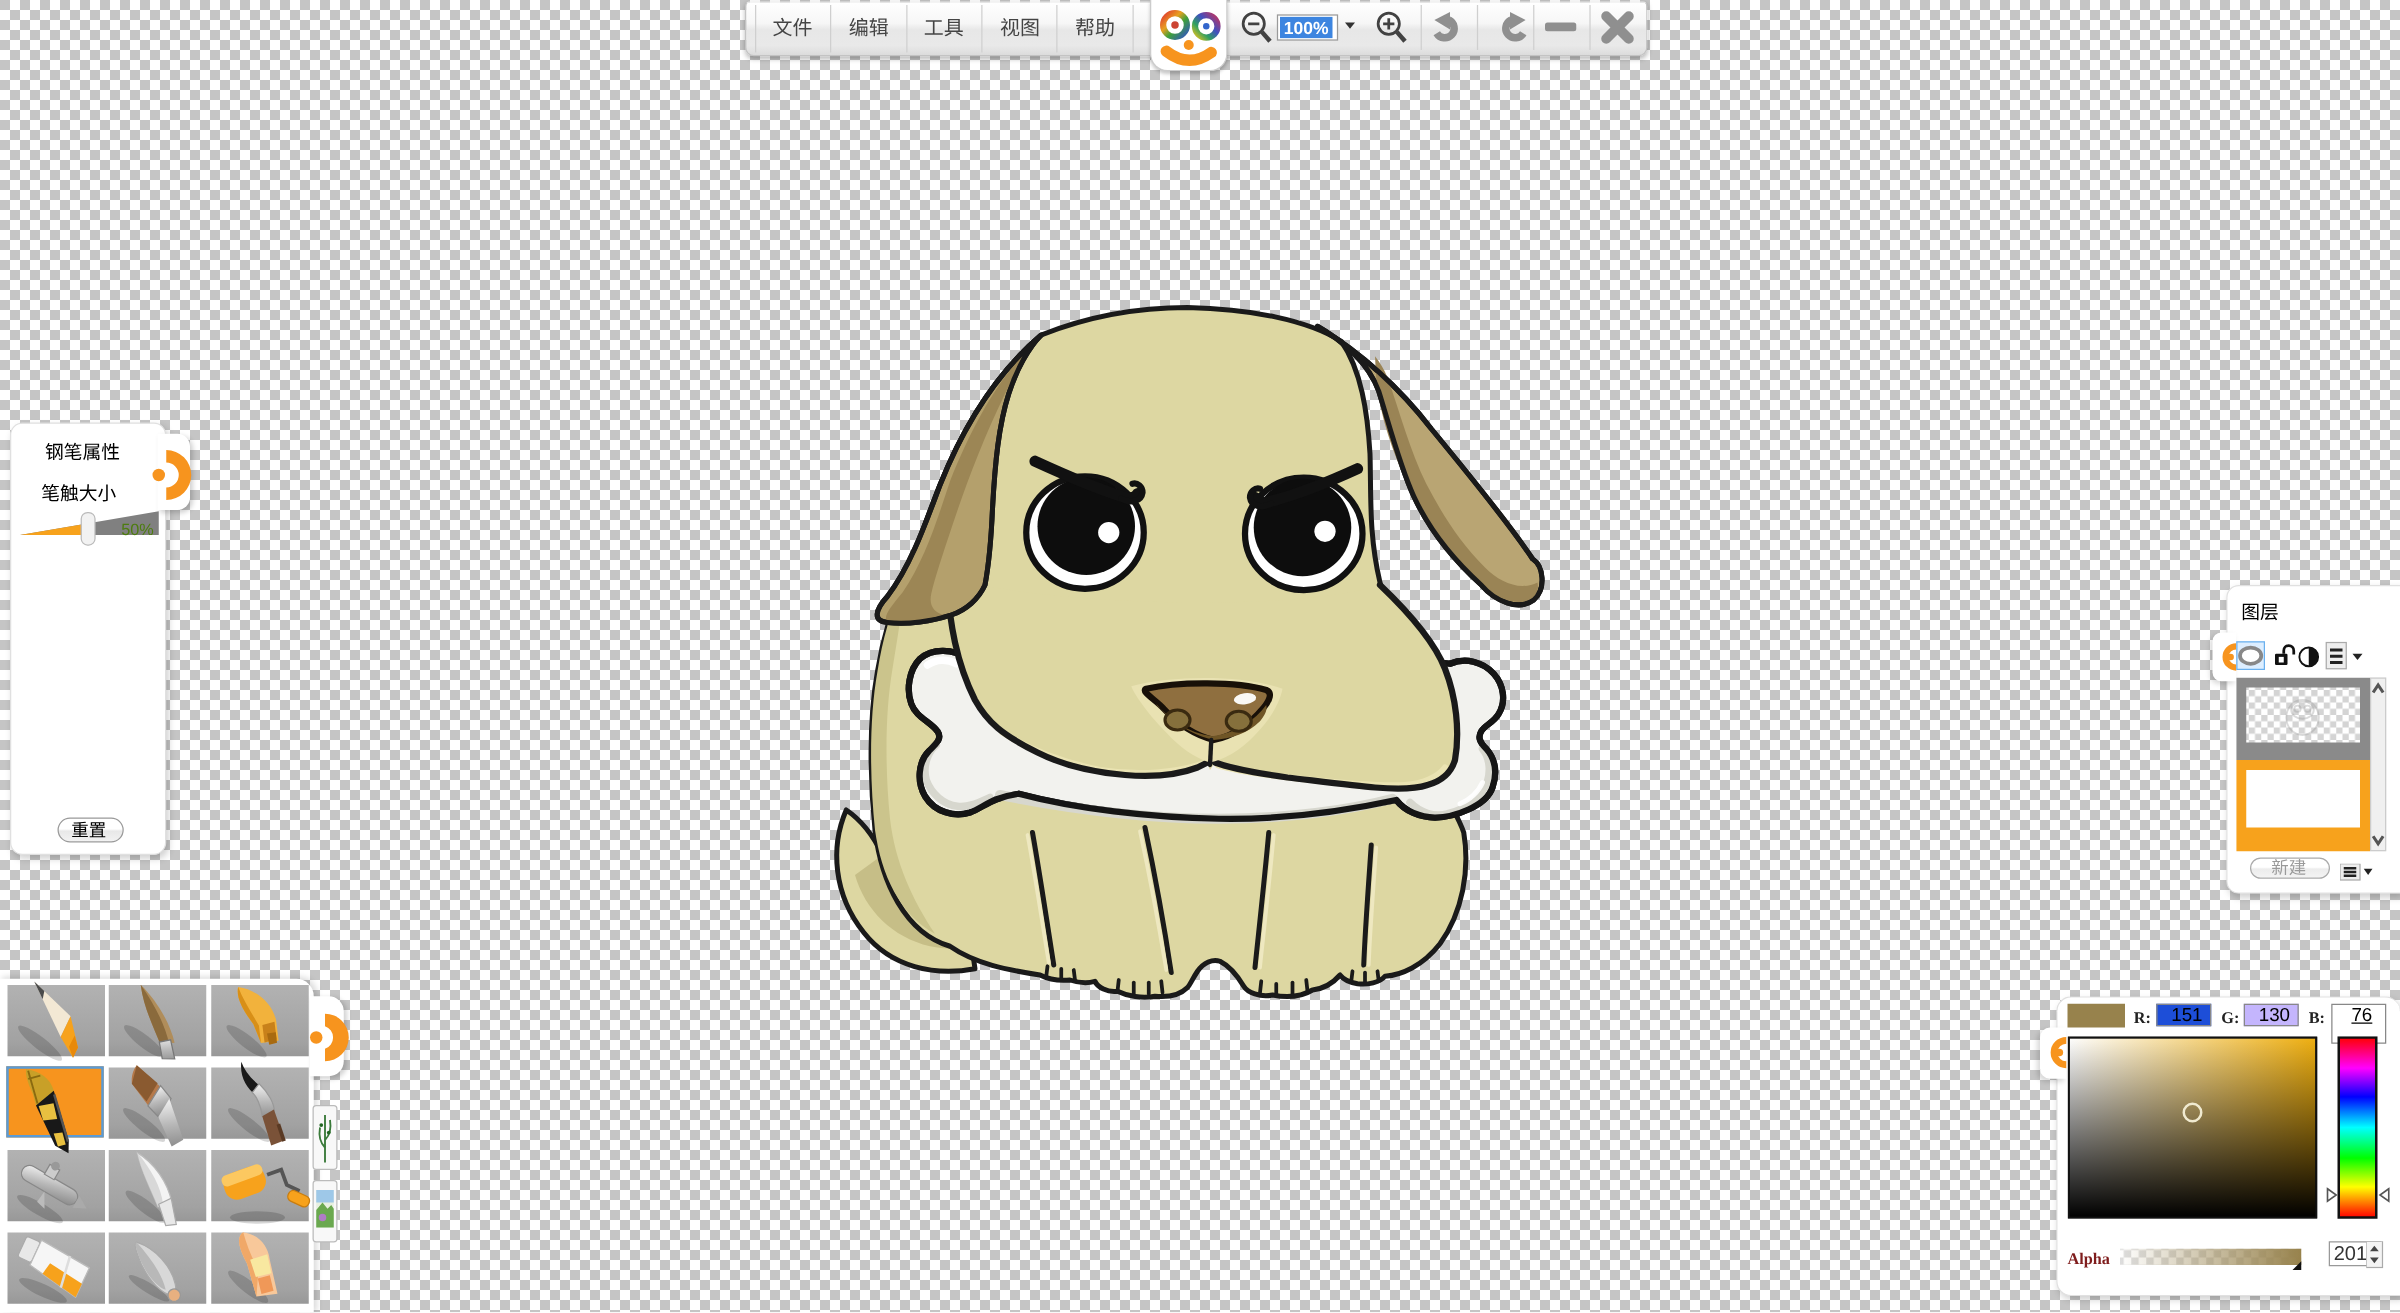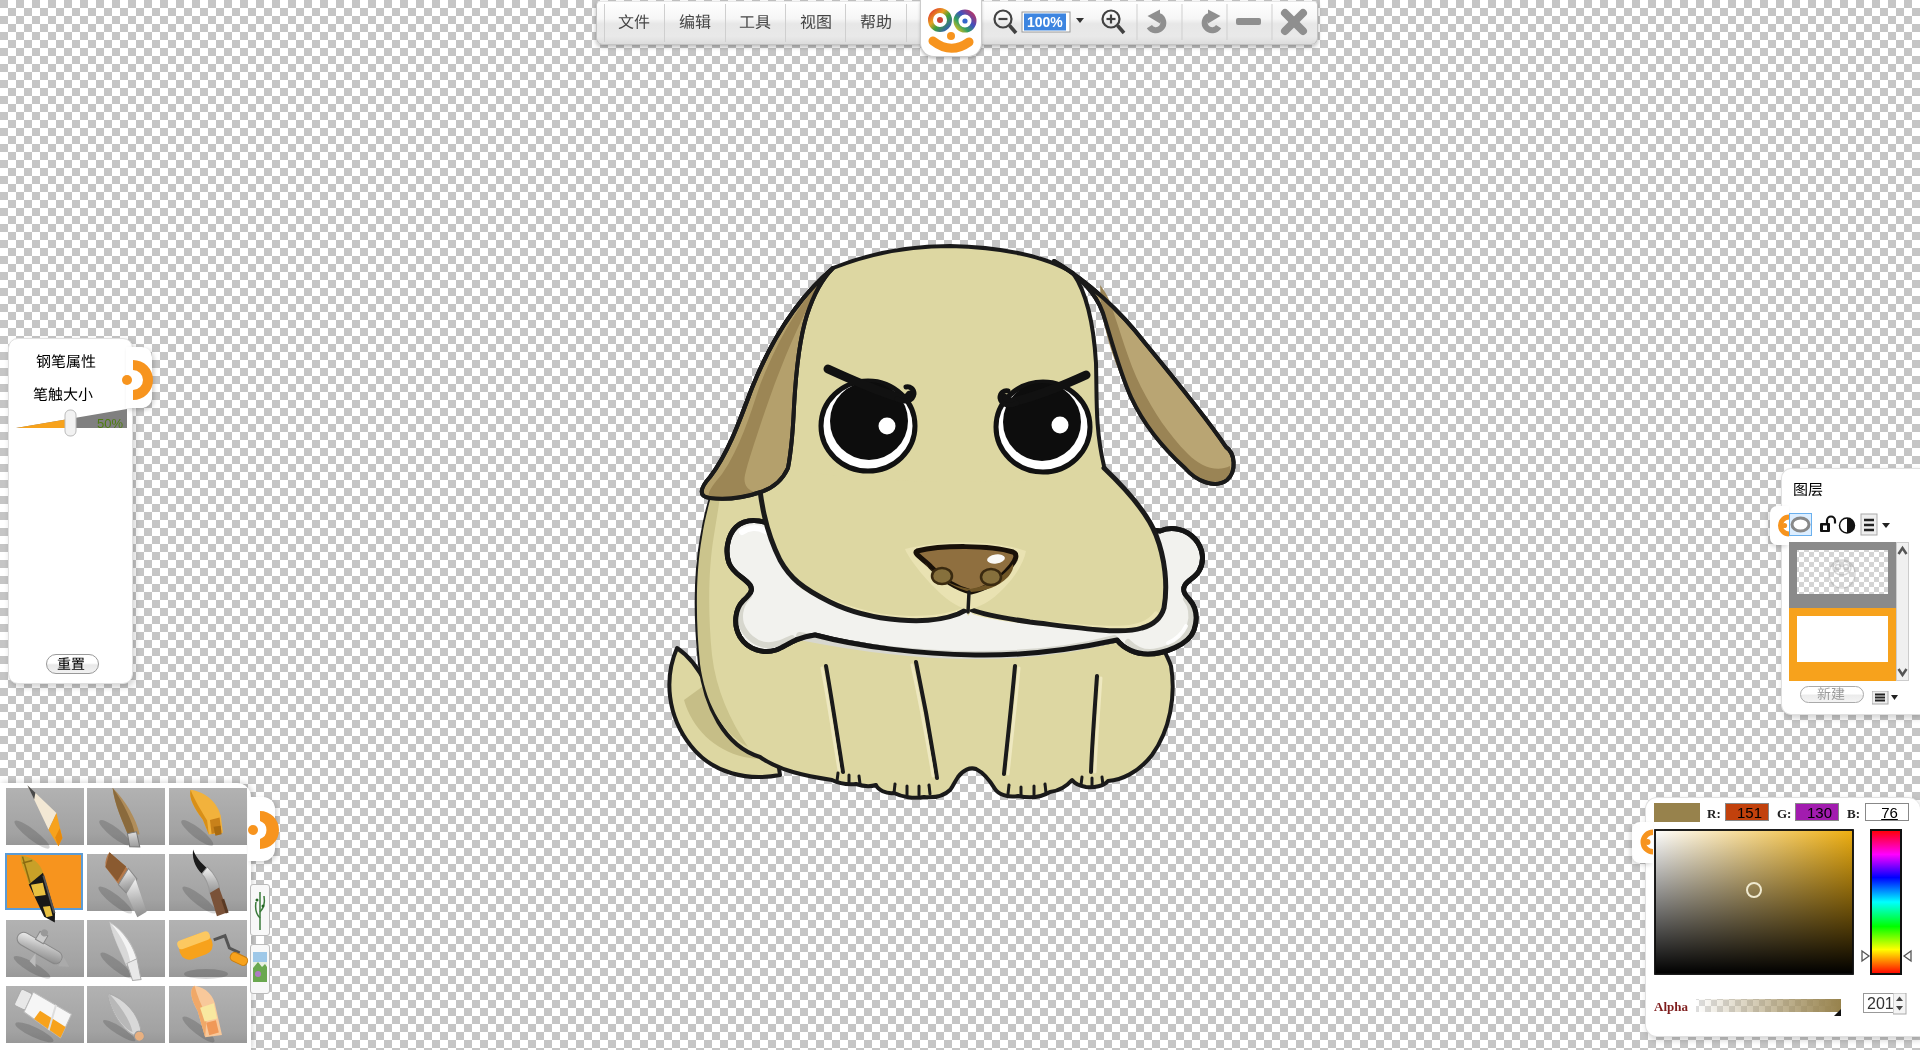--- a/index.html
+++ b/index.html
@@ -522,25 +522,25 @@
 </svg>
 
 <div style="position:absolute;left:1645px;top:797px;width:275px;height:240px;border-radius:12px 12px 0 12px;background:#ffffff;border:1px solid #e0e0e0;box-shadow:2px 3px 6px rgba(0,0,0,0.18);border-right:none;"></div>
 <div style="position:absolute;left:1632px;top:822px;width:21px;height:41px;background:#fff;border-radius:8px 0 0 8px;box-shadow:-2px 2px 4px rgba(0,0,0,0.15);"></div>
 <svg style="position:absolute;left:1636px;top:828px" width="20" height="30">
  <path d="M 17,1.5 A 12.5,12.5 0 0 0 17,26.5 L 17,21 A 7,7 0 0 1 17,7 Z" fill="#f7941e"></path>
  <circle cx="11.5" cy="14" r="3" fill="#f7941e"></circle>
 </svg>
 <div style="position:absolute;left:1654px;top:803px;width:46px;height:19px;background:#97824c;"></div>
 <div style="position:absolute;left:1707px;top:806px;font:bold 13px 'Liberation Serif',serif;color:#222;">R:</div>
-<div style="position:absolute;left:1725px;top:803px;width:44px;height:18px;background:#c2410c;border:1px solid #888;font:15px 'Liberation Sans',sans-serif;color:#000;padding-left:5px;line-height:18px;">151</div>
+<div style="position:absolute;left:1725px;top:803px;width:44px;height:18px;background:#1d4ed8;border:1px solid #888;font:15px 'Liberation Sans',sans-serif;color:#000;padding-left:5px;line-height:18px;">151</div>
 <div style="position:absolute;left:1777px;top:806px;font:bold 13px 'Liberation Serif',serif;color:#222;">G:</div>
-<div style="position:absolute;left:1795px;top:803px;width:44px;height:18px;background:#a21caf;border:1px solid #888;font:15px 'Liberation Sans',sans-serif;color:#000;padding-left:5px;line-height:18px;">130</div>
+<div style="position:absolute;left:1795px;top:803px;width:44px;height:18px;background:#c4b5fd;border:1px solid #888;font:15px 'Liberation Sans',sans-serif;color:#000;padding-left:5px;line-height:18px;">130</div>
 <div style="position:absolute;left:1847px;top:806px;font:bold 13px 'Liberation Serif',serif;color:#222;">B:</div>
-<div style="position:absolute;left:1865px;top:803px;width:44px;height:18px;background:#fff;border:1px solid #888;font:15px 'Liberation Sans',sans-serif;color:#000;padding-left:5px;line-height:18px;text-decoration:underline;">76</div>
+<div style="position:absolute;left:1865px;top:803px;width:44px;height:32px;background:#fff;border:1px solid #888;font:15px 'Liberation Sans',sans-serif;color:#000;padding-left:5px;line-height:18px;text-decoration:underline;">76</div>
 <svg style="position:absolute;left:1654px;top:829px" width="258" height="147">
  <defs>
   <linearGradient id="sat" x1="0" y1="0" x2="1" y2="0">
    <stop offset="0" stop-color="#ffffff"></stop>
           <stop offset="1" stop-color="#efaf10"></stop>
   </linearGradient>
   <linearGradient id="val" x1="0" y1="0" x2="0" y2="1">
    <stop offset="0" stop-color="#000000" stop-opacity="0"></stop>
           <stop offset="1" stop-color="#000000"></stop>
   </linearGradient>

